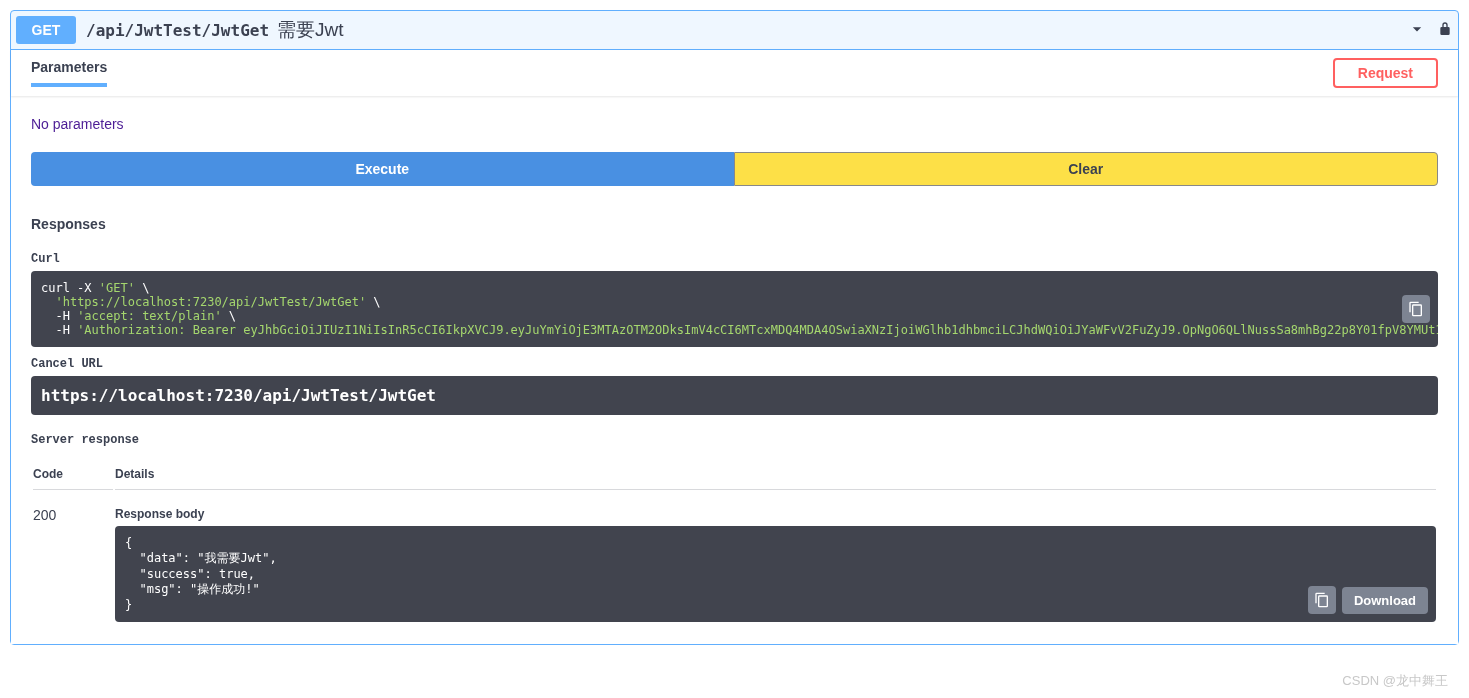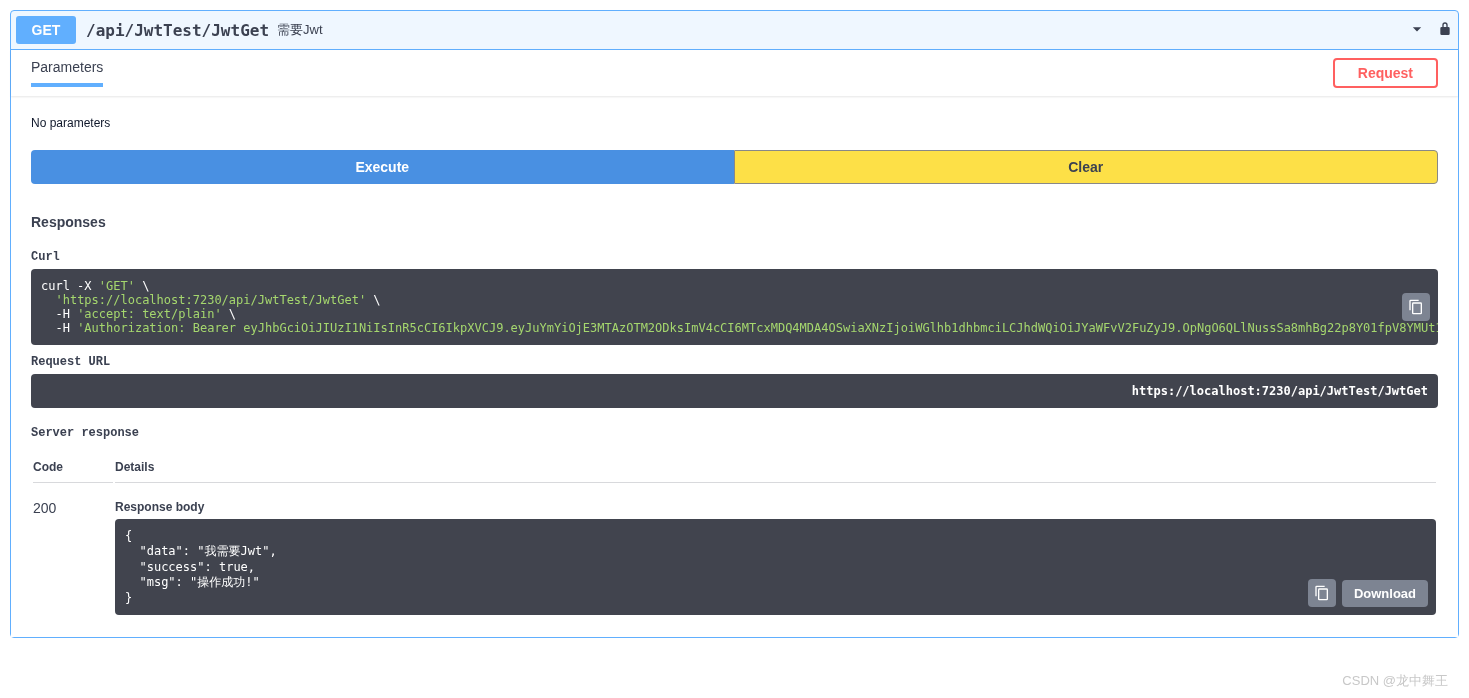--- a/index.html
+++ b/index.html
@@ -1,42 +1,42 @@
 <!DOCTYPE html>
 <html><head>
   <meta charset="utf-8">
   <style>
     * { box-sizing: border-box; margin: 0; padding: 0; }
     body { font-family: -apple-system, BlinkMacSystemFont, "Segoe UI", sans-serif; background: #fff; color: #3b4151; font-size: 14px; }
     .opblock { border: 1px solid #61affe; border-radius: 4px; margin: 10px; background: #fff; }
     .opblock-summary { display: flex; align-items: center; padding: 5px; border-bottom: 1px solid #61affe; background: rgba(97,175,254,0.1); cursor: pointer; }
     .method-badge { background: #61affe; color: #fff; font-weight: 700; padding: 6px 0; width: 60px; text-align: center; border-radius: 3px; font-size: 14px; }
     .path { font-family: monospace; font-weight: 600; color: #3b4151; margin-left: 10px; font-size: 16px; }
-    .summary-desc { color: #3b4151; font-size: 13px; margin-left: 8px; }
+    .summary-desc { color: #3b4151; font-size: 19px; margin-left: 8px; }
     .summary-right { margin-left: auto; display: flex; align-items: center; gap: 10px; }
     .chevron svg { width: 20px; height: 20px; fill: #3b4151; }
     .lock svg { width: 16px; height: 18px; fill: #3b4151; }
     .opblock-body { background: #fff; }
     .section-header { display: flex; align-items: center; padding: 8px 20px; background: #fff; box-shadow: 0 1px 2px rgba(0,0,0,0.1); }
-    .section-header h4 { font-size: 14px; font-weight: 400; color: #3b4151; flex: 1; }
+    .section-header h4 { font-size: 14px; font-weight: 700; color: #3b4151; flex: 1; }
     .tab-underline { border-bottom: 4px solid #61affe; padding-bottom: 8px; display: inline-block; }
     .cancel-btn { border: 2px solid #ff6060; color: #ff6060; background: transparent; padding: 5px 23px; border-radius: 4px; font-weight: 700; font-size: 14px; cursor: pointer; }
-    .params-body { padding: 20px; color: #0f172a; font-size: 12px; }
+    .params-body { padding: 20px; color: #4c1d95; font-size: 14px; }
     .btn-group { display: flex; padding: 0 20px 20px 20px; }
     .execute-btn { flex: 1; background: #4990e2; color: #fff; border: none; padding: 8px 0; font-weight: 700; font-size: 14px; border-top-left-radius: 4px; border-bottom-left-radius: 4px; cursor: pointer; }
     .clear-btn { flex: 1; background: #fde047; color: #3b4151; border: 1px solid #888; padding: 8px 0; font-weight: 700; font-size: 14px; border-top-right-radius: 4px; border-bottom-right-radius: 4px; cursor: pointer; }
     .responses-header { padding: 10px 20px; }
     .responses-header h4 { font-size: 14px; font-weight: 700; }
     .resp-inner { padding: 0 20px 20px 20px; }
     .label-h { font-size: 12px; font-weight: 700; margin: 10px 0 5px 0; font-family: Liberation Mono, monospace; }
     .code-block { background: #41444e; color: #fff; padding: 10px; border-radius: 4px; font-family: Consolas, monospace; font-size: 12px; position: relative; overflow-x: auto; white-space: pre; }
     .code-block .str { color: #a5d76e; }
     .copy-btn { position: absolute; right: 8px; top: 50%; transform: translateY(-50%); background: #7d8492; border: none; border-radius: 4px; width: 28px; height: 28px; cursor: pointer; display: flex; align-items: center; justify-content: center; }
     .copy-btn svg { width: 16px; height: 16px; fill: #fff; }
-    .url-block { background: #41444e; color: #fff; padding: 10px; border-radius: 4px; font-family: Consolas, monospace; font-size: 12px; font-weight: 600; text-align: right; }
+    .url-block { background: #41444e; color: #fff; padding: 10px; border-radius: 4px; font-family: Consolas, monospace; font-size: 16px; font-weight: 600; }
     .resp-table { width: 100%; margin-top: 10px; }
     .resp-table th { text-align: left; font-size: 12px; font-weight: 700; padding: 8px 0; border-bottom: 1px solid rgba(59,65,81,0.2); }
     .resp-table td { vertical-align: top; padding-top: 15px; font-size: 14px; }
     .code-col { width: 80px; }
     .resp-body-label { font-size: 12px; font-weight: 700; margin-bottom: 5px; }
     .resp-body-block { background: #41444e; color: #fff; padding: 10px; border-radius: 4px; font-family: Consolas, monospace; font-size: 12px; position: relative; white-space: pre; }
     .download-area { position: absolute; right: 8px; bottom: 8px; display: flex; gap: 6px; align-items: center; }
     .download-btn { background: #7d8492; color: #fff; border: none; border-radius: 4px; padding: 6px 12px; font-weight: 700; font-size: 13px; cursor: pointer; }
     .copy-small { background: #7d8492; border: none; border-radius: 4px; width: 28px; height: 28px; cursor: pointer; display: flex; align-items: center; justify-content: center; }
     .copy-small svg { width: 16px; height: 16px; fill: #fff; }
@@ -82,21 +82,21 @@
 
     <div class="resp-inner">
       <div class="label-h">Curl</div>
       <div class="code-block"><span>curl -X </span><span class="str">'GET'</span><span> \</span>
   <span class="str">'https://localhost:7230/api/JwtTest/JwtGet'</span><span> \</span>
 <span>  -H </span><span class="str">'accept: text/plain'</span><span> \</span>
 <span>  -H </span><span class="str">'Authorization: Bearer eyJhbGciOiJIUzI1NiIsInR5cCI6IkpXVCJ9.eyJuYmYiOjE3MTAzOTM2ODksImV4cCI6MTcxMDQ4MDA4OSwiaXNzIjoiWGlhb1dhbmciLCJhdWQiOiJYaWFvV2FuZyJ9.OpNgO6QLlNussSa8mhBg22p8Y01fpV8YMUt19cJvhtg'</span><button class="copy-btn"><svg viewBox="0 0 24 24">
               <path d="M16 1H4a2 2 0 0 0-2 2v14h2V3h12V1zm3 4H8a2 2 0 0 0-2 2v14a2 2 0 0 0 2 2h11a2 2 0 0 0 2-2V7a2 2 0 0 0-2-2zm0 16H8V7h11v14z"></path>
             </svg></button></div>
 
-      <div class="label-h">Request URL</div>
+      <div class="label-h">Cancel URL</div>
       <div class="url-block">https://localhost:7230/api/JwtTest/JwtGet</div>
 
       <div class="label-h" style="font-size:12px;margin-top:18px;">Server response</div>
 
       <table class="resp-table">
         <thead>
           <tr>
             <th class="code-col">Code</th>
             <th>Details</th>
           </tr>

